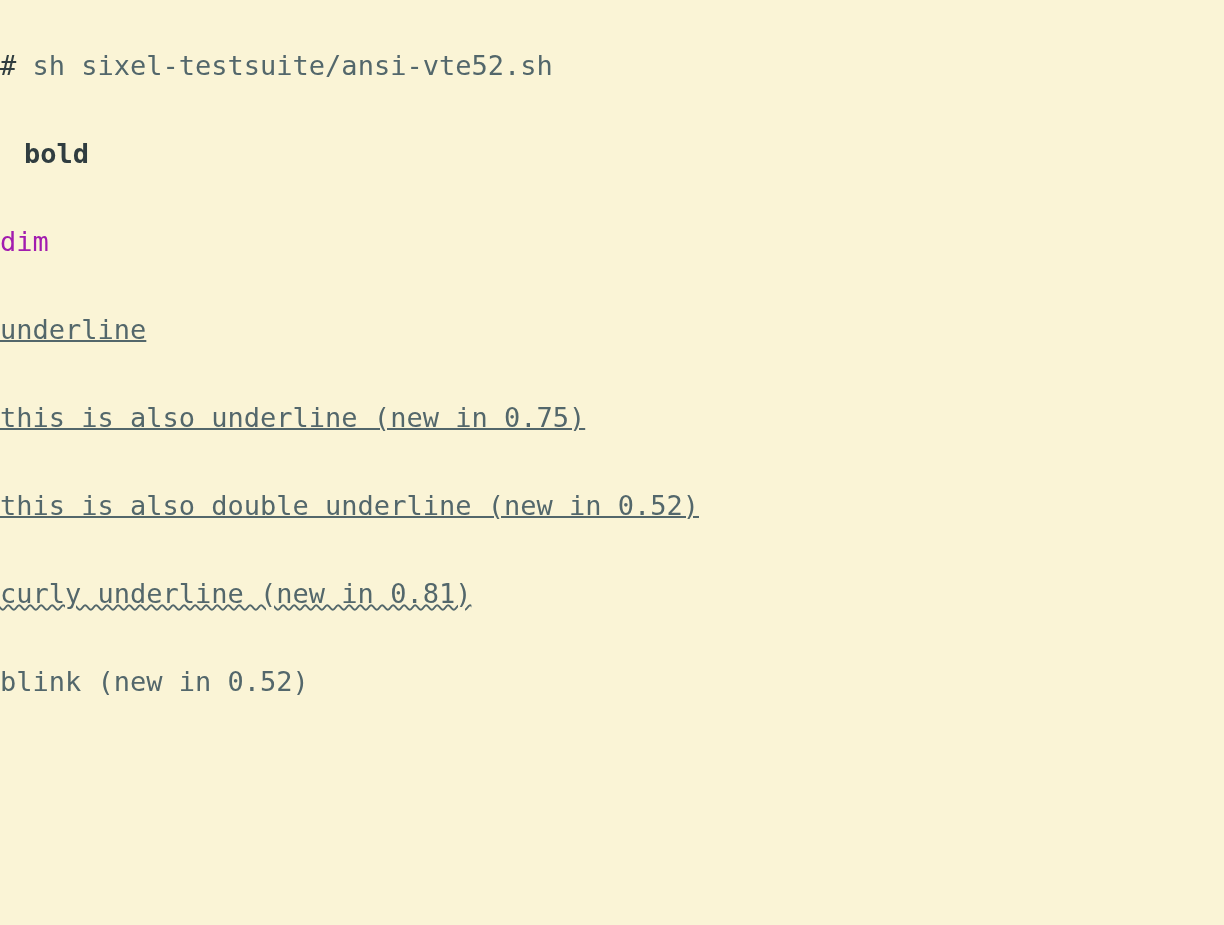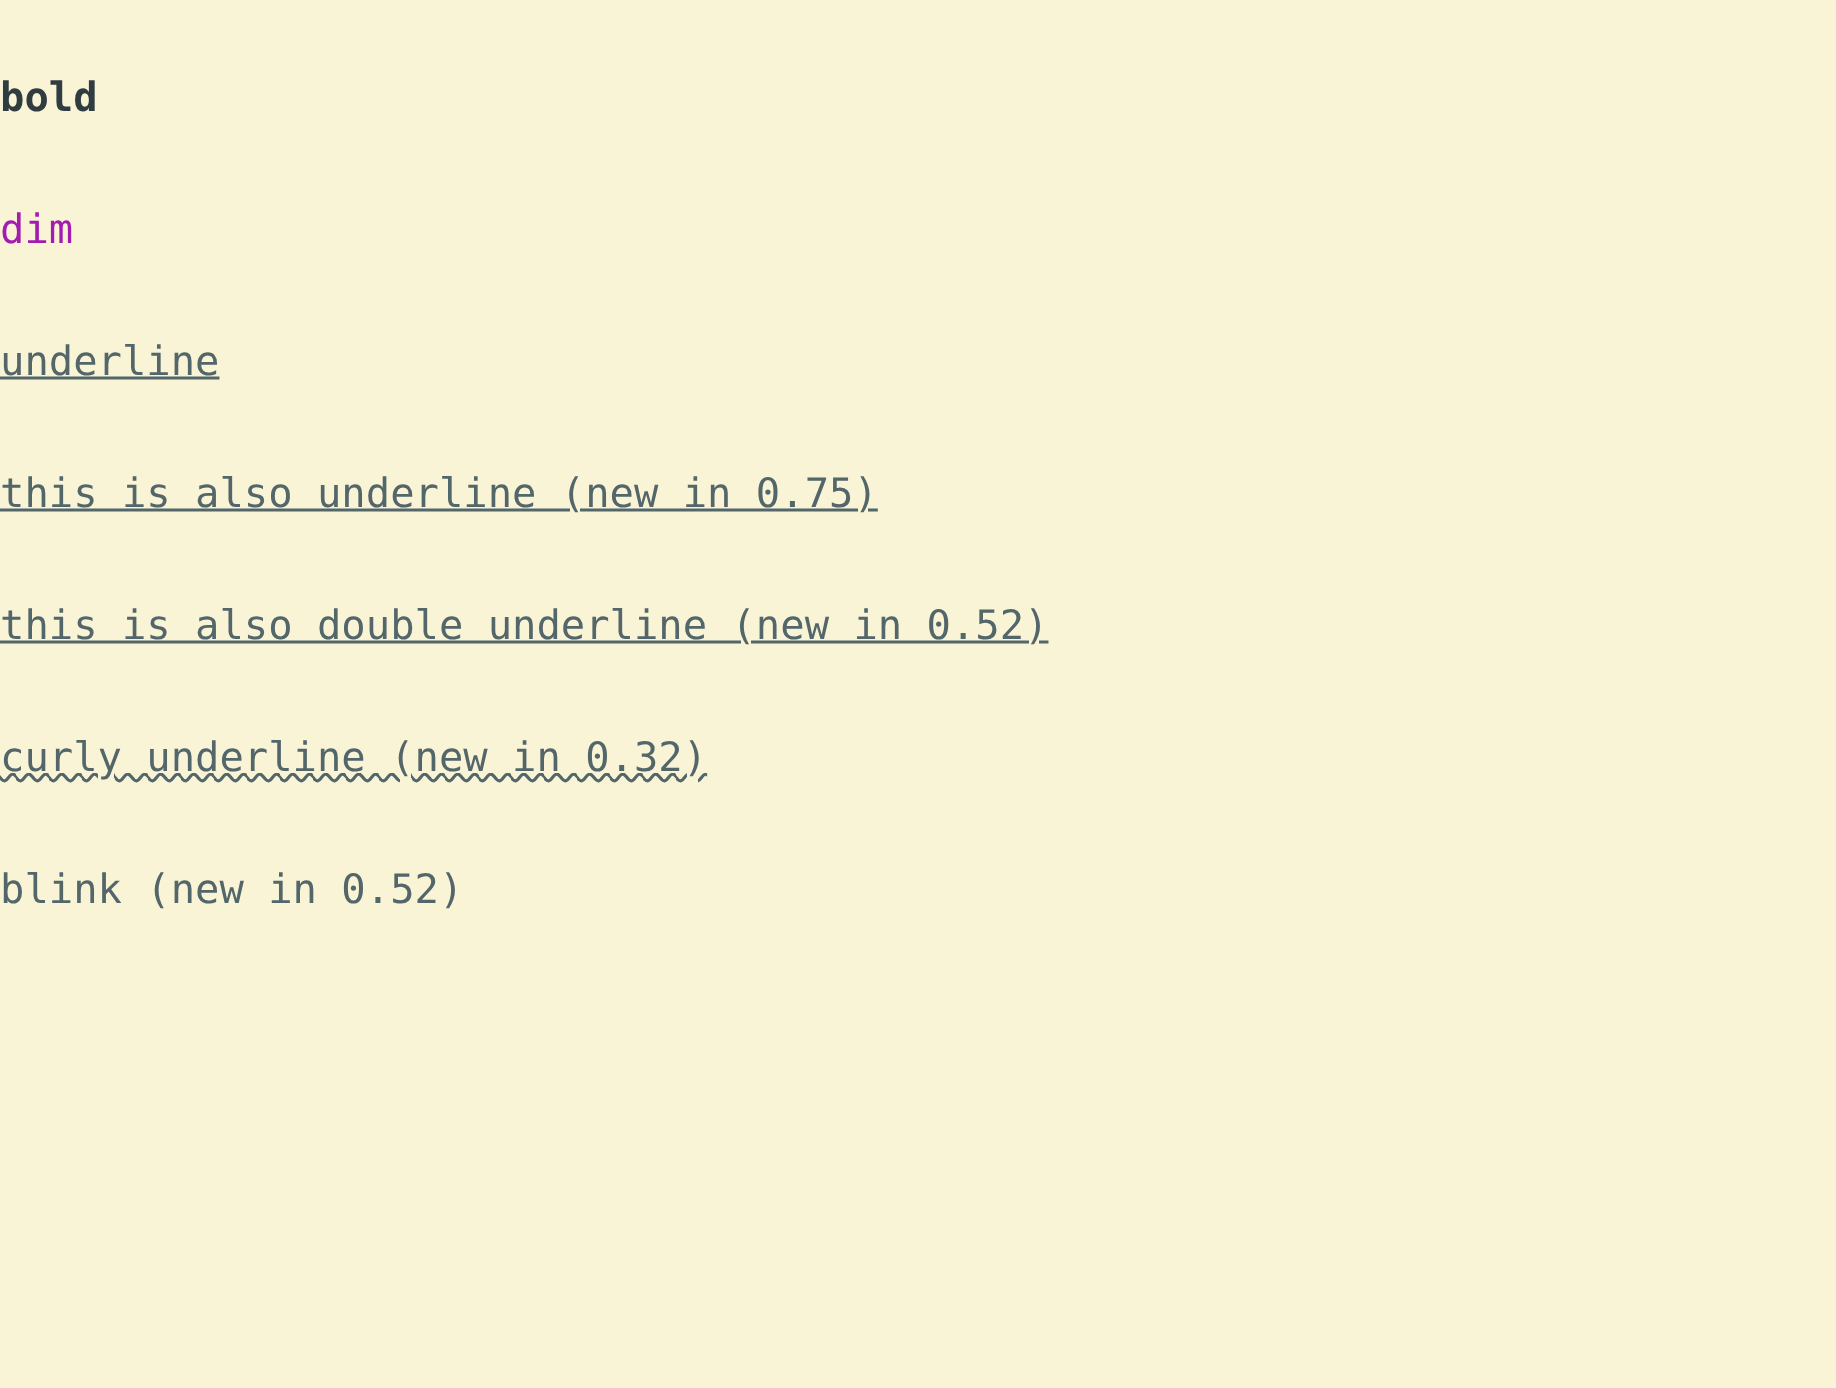--- a/index.html
+++ b/index.html
@@ -12,41 +12,42 @@
     font-size: 27px;
     line-height: 44px;
     color: #53676b;
     overflow: hidden;
   }
   .terminal {
     padding: 0;
     white-space: pre;
   }
   .line { display: block; }
-  .bold   { font-weight: 700; color: #303d40; }
+  .bold   { font-weight: 700; color: #303d40; padding-left: 24px; }
   .dim    { color: #a21caf; }
   .italic { font-style: italic; }
   .uline  { text-decoration: underline; text-decoration-thickness: 2px; }
   .curly {
     text-decoration: underline;
     text-decoration-style: wavy;
     text-decoration-thickness: 2px;
   }
   .prompt { color: #303d40; }
 </style>
 </head>
 <body>
 
 <div class="terminal">
+<span class="line"><span class="prompt">#</span><span> sh sixel-testsuite/ansi-vte52.sh</span></span>
 <span class="line bold">bold</span>
 <span class="line dim">dim</span>
 <span class="line"><span class="uline">underline</span></span>
 <span class="line"><span class="uline">this is also underline (new in 0.75)</span></span>
 <span class="line"><span class="uline">this is also double underline (new in 0.52)</span></span>
-<span class="line"><span class="curly">curly underline (new in 0.32)</span></span>
+<span class="line"><span class="curly">curly underline (new in 0.81)</span></span>
 <span class="line">blink (new in 0.52)</span>
 <span class="line"></span>
 
 
 
 
 
 
 
 

